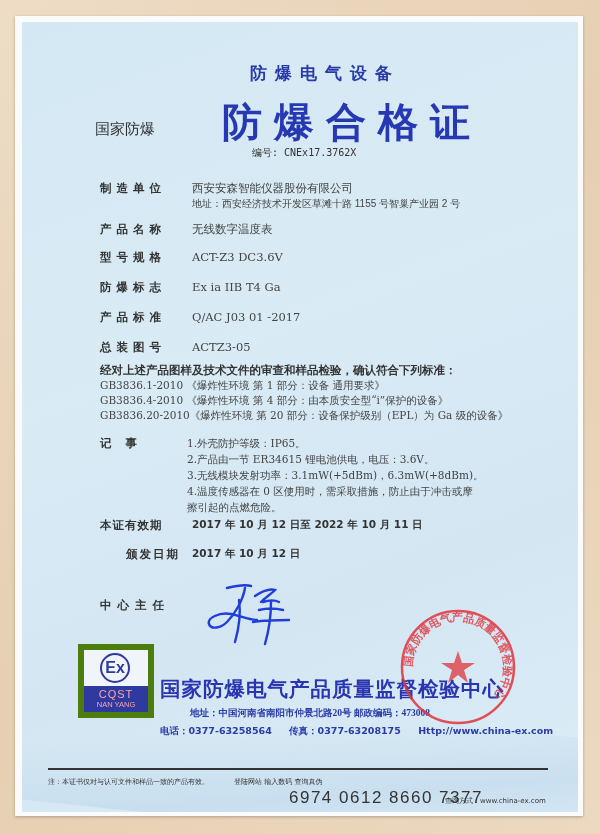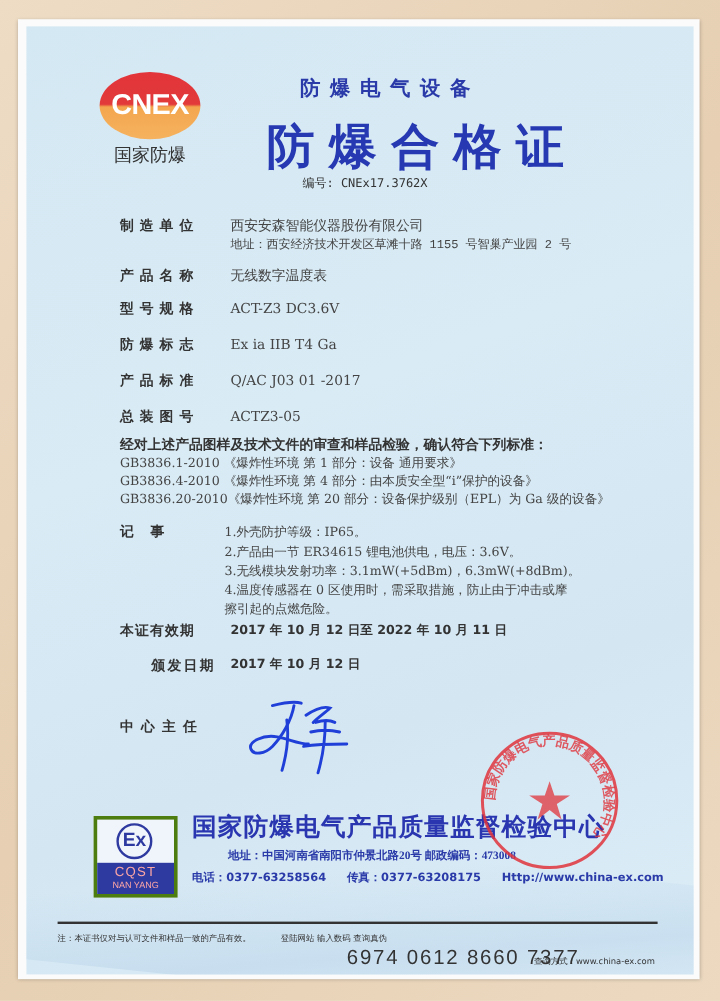--- a/index.html
+++ b/index.html
@@ -52,37 +52,37 @@
     position: absolute; left: 222px; top: 95px; font-size: 40px; font-weight: bold;
     color: #2638b2; letter-spacing: 12px;
   }
   .certno {
     position: absolute; left: 252px; top: 146px; font-size: 10px; color: #333;
     font-family: "DejaVu Sans Mono", monospace;
   }
   .row { position: absolute; left: 100px; font-size: 11.5px; color: #333; }
   .row .label { position: absolute; left: 0; top: 0; width: 80px; font-weight: bold; letter-spacing: 5px; color: #333; white-space: nowrap; }
   .row .value { position: absolute; left: 92px; top: 0; white-space: nowrap; font-family: "DejaVu Serif", serif; color: #444; }
-  .row .value2 { position: absolute; left: 92px; top: 16px; white-space: nowrap; font-family: Liberation Mono, monospace; color: #444; font-size: 10px; }
+  .row .value2 { position: absolute; left: 92px; top: 16px; white-space: nowrap; font-family: Liberation Sans, sans-serif; color: #444; font-size: 10px; }
   .row .label.tight { letter-spacing: 1px; }
   .conform {
     position: absolute; left: 100px; top: 363px; font-size: 11.5px; font-weight: bold; color: #333; white-space: nowrap; text-align: center;
   }
   .std { position: absolute; left: 100px; font-size: 10.5px; color: #444; font-family: "DejaVu Serif", serif; white-space: nowrap; }
   .notes-label { position: absolute; left: 100px; top: 436px; font-size: 11.5px; font-weight: bold; color: #333; letter-spacing: 14px; }
   .note { position: absolute; left: 187px; font-size: 10.5px; color: #444; font-family: "DejaVu Serif", serif; white-space: nowrap; }
   .sig {
     position: absolute; left: 205px; top: 580px; width: 90px; height: 70px;
   }
   .stamp {
     position: absolute; left: 398px; top: 607px; width: 120px; height: 120px;
   }
   .cqst {
-    position: absolute; left: 78px; top: 680px; width: 64px; height: 62px;
-    border: 3px solid #4d7c0f; background: #f0f4fb;
+    position: absolute; left: 78px; top: 644px; width: 64px; height: 62px;
+    border: 6px solid #4d7c0f; background: #f0f4fb;
   }
   .cqst-circle {
     position: absolute; left: 16px; top: 3px; width: 30px; height: 30px; border: 2px solid #2e3aa0; border-radius: 50%;
     box-sizing: border-box; text-align: center; line-height: 26px;
     font-family: "Liberation Sans", sans-serif; font-weight: bold; font-size: 16px; color: #2e3aa0;
   }
   .cqst-band {
     position: absolute; left: 0; top: 36px; width: 64px; height: 26px; background: #2e3aa0;
     color: #fca5a5; text-align: center; font-family: "Liberation Sans", sans-serif;
   }
@@ -103,23 +103,20 @@
 </head>
 <body>
 
 <div class="frame"></div>
 <div class="mat"></div>
 <div class="paper">
   <div class="wave"></div>
 </div>
 
 <div class="logo">
-  <div class="logo-ellipse">
-    <div class="logo-text">CNEX</div>
-  </div>
   <div class="logo-sub">国家防爆</div>
 </div>
 
 <div class="subtitle">防爆电气设备</div>
 <div class="title">防爆合格证</div>
 <div class="certno">
   <span>编号:</span>
   <span>CNEx17.3762X</span>
 </div>
 

